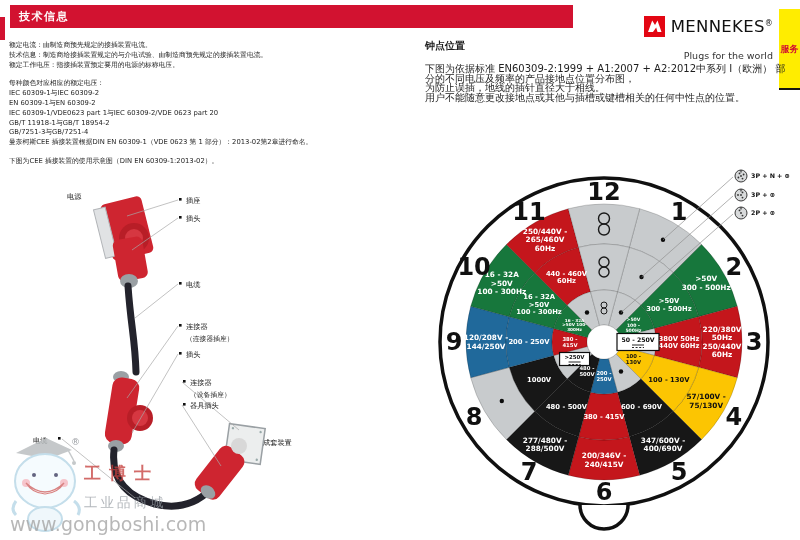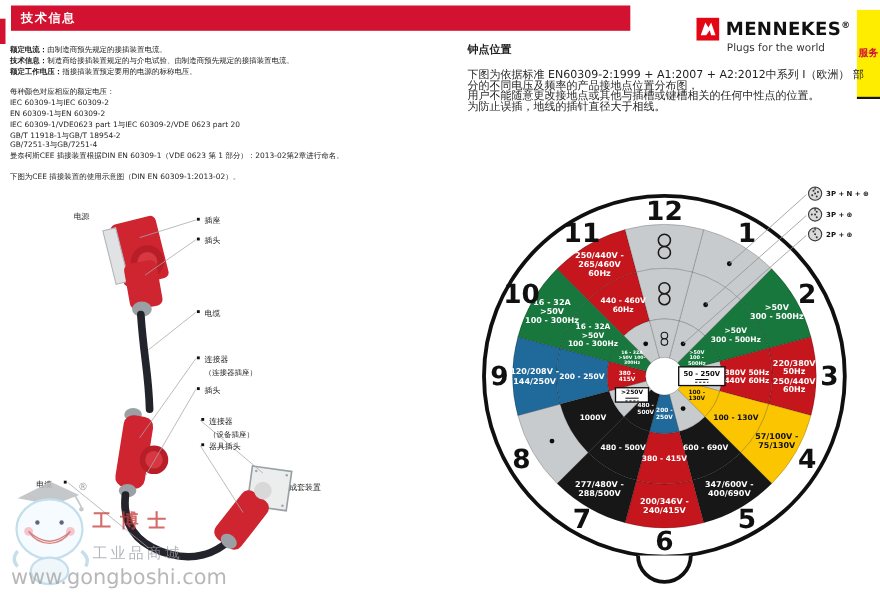--- a/index.html
+++ b/index.html
@@ -4,31 +4,31 @@
 <style>
   html,body{margin:0;padding:0;background:#fff;}
   .page{position:relative;width:800px;height:540px;background:#fff;overflow:hidden;
         font-family:"DejaVu Sans","Liberation Sans",sans-serif;color:#222;}
   .edge-sliver{position:absolute;left:0;top:17px;width:5px;height:23px;background:#d21230;}
   .header{position:absolute;left:10px;top:5px;width:563px;height:23px;background:#d21230;
           color:#fff;font-weight:bold;font-size:11px;line-height:23px;padding-left:9px;
           box-sizing:border-box;letter-spacing:1.5px;}
   .logo{position:absolute;right:27px;top:16px;}
   .logo-row{display:flex;align-items:center;gap:6px;}
-  .logo-name{font-weight:bold;font-size:16.5px;color:#111;letter-spacing:.3px;}
+  .logo-name{font-weight:normal;font-size:16.5px;color:#111;letter-spacing:.3px;}
   .logo-reg{font-size:8px;vertical-align:super;}
-  .logo-tagline{font-size:9.5px;color:#333;margin-left:28px;margin-top:1px;}
+  .logo-tagline{font-size:9.5px;color:#333;margin-left:28px;margin-top:13px;text-align:right;}
   .side-tab{position:absolute;right:0;top:9px;width:21px;height:81px;background:#ffed00;
             border-bottom:2px solid #16160f;box-sizing:border-box;text-align:center;}
   .side-tab span{display:inline-block;margin-top:35px;font-size:9px;font-weight:bold;color:#d21230;line-height:10px;}
   .tl{position:absolute;left:9px;top:41px;width:405px;font-size:6.8px;line-height:9.8px;color:#1e1e1e;}
   .trc{position:absolute;left:425px;top:41px;width:370px;font-size:10px;line-height:9.8px;color:#1e1e1e;}
   .hd{font-weight:bold;margin-bottom:13px;}
   .mb{margin-bottom:9px;}
-  b.term{font-weight:bold;}
+  b.term{font-weight:normal;}
   .dev-svg{position:absolute;left:15px;top:178px;}
   .clock-svg{position:absolute;left:420px;top:150px;}
   svg text{font-family:"DejaVu Sans","Liberation Sans",sans-serif;}
   .dev-label{font-size:7.2px;fill:#222;}
   .dev-label-sub{font-size:6.8px;fill:#222;}
   .watermark{position:absolute;left:8px;top:423px;opacity:.9;pointer-events:none;}
 </style>
 </head>
 <body>
 
@@ -62,22 +62,22 @@
     <div>IEC 60309-1/VDE0623 part 1与IEC 60309-2/VDE 0623 part 20</div>
     <div>GB/T 11918-1与GB/T 18954-2</div>
     <div>GB/7251-3与GB/7251-4</div>
     <div class="mb">曼奈柯斯CEE 插接装置根据DIN EN 60309-1（VDE 0623 第 1 部分）：2013-02第2章进行命名。</div>
     <div>下图为CEE 插接装置的使用示意图（DIN EN 60309-1:2013-02）。</div>
   </div>
 
   <div class="trc">
     <div class="hd">钟点位置</div>
     <div>下图为依据标准 EN60309-2:1999 + A1:2007 + A2:2012中系列 I（欧洲） 部分的不同电压及频率的产品接地点位置分布图，</div>
+    <div>为防止误插，地线的插针直径大于相线。</div>
     <div>用户不能随意更改接地点或其他与插槽或键槽相关的任何中性点的位置。</div>
-    <div>为防止误插，地线的插针直径大于相线。</div>
   </div>
 
   <svg class="dev-svg" width="340" height="362" viewBox="0 0 340 362">
 
     <g>
       <g transform="rotate(-14 110 55)">
         <rect x="92" y="22" width="42" height="58" rx="5" fill="#ce2530"></rect>
         <rect x="85" y="25" width="12" height="50" fill="#e0e2e4" stroke="#b2b5b8" stroke-width="1"></rect>
       </g>
       <circle cx="119" cy="60" r="15" fill="#b81e27"></circle>

